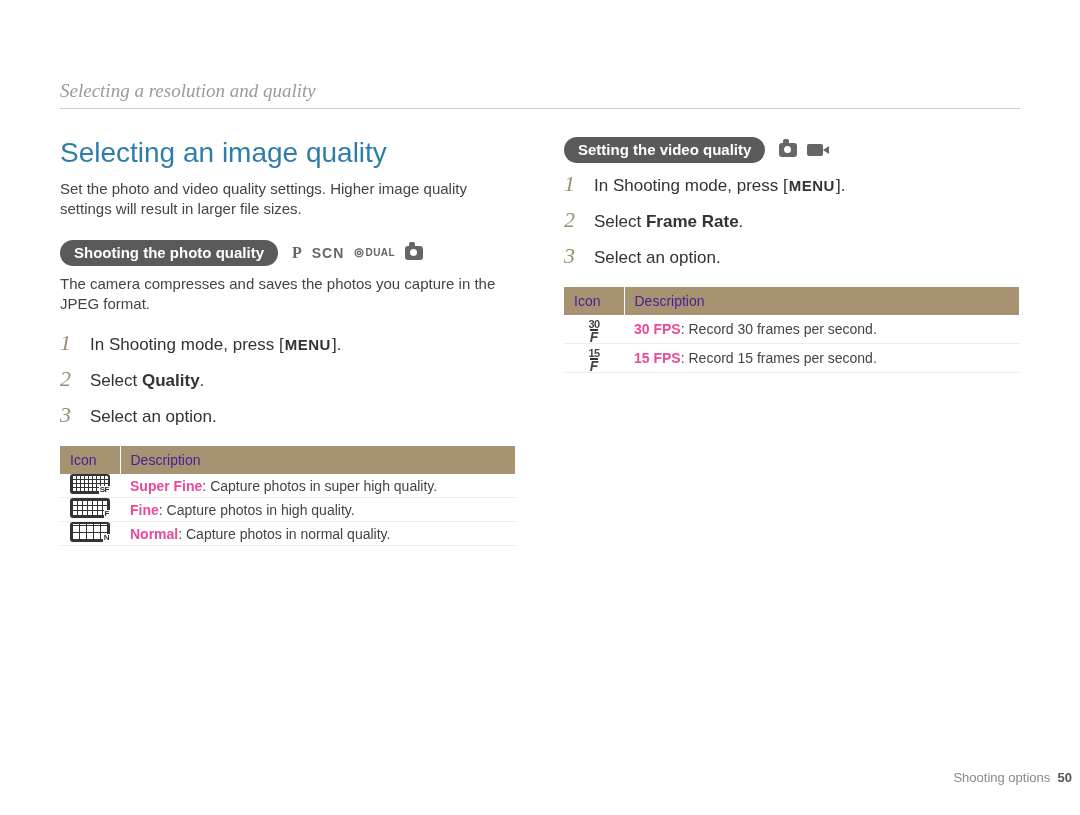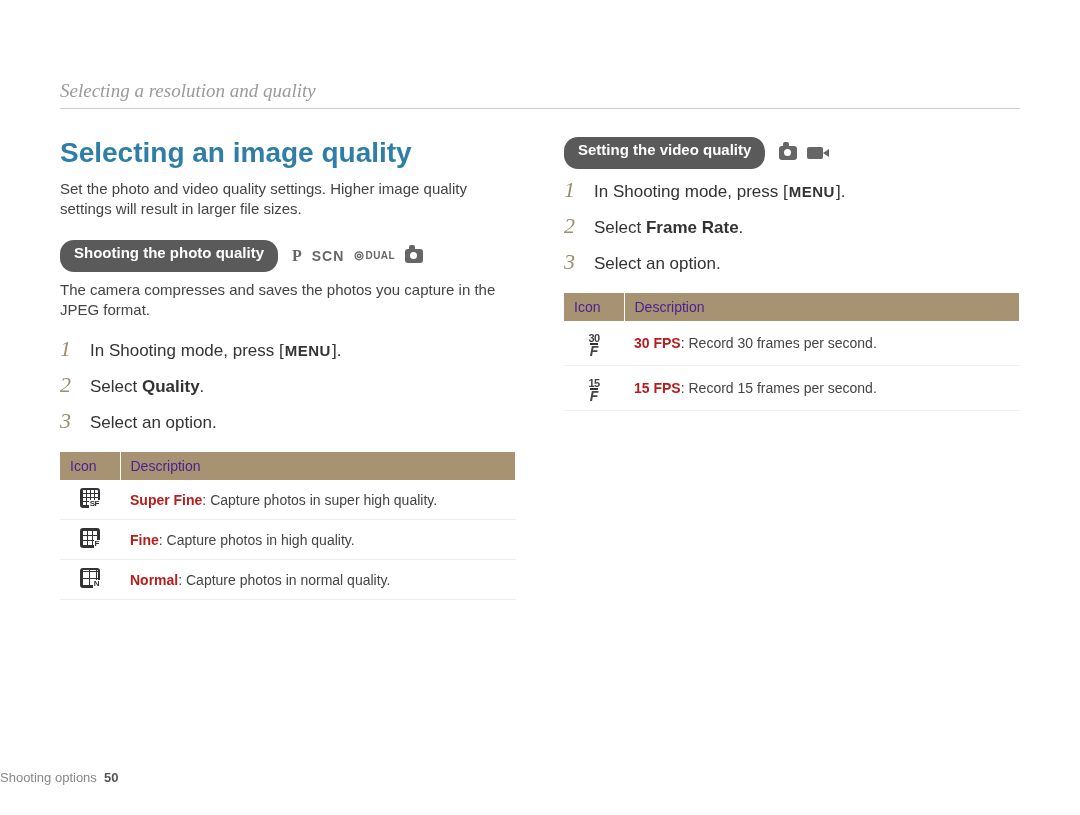--- a/index.html
+++ b/index.html
@@ -26,40 +26,40 @@
     display: flex;
     gap: 48px;
   }
   .col {
     flex: 1;
     min-width: 0;
   }
   .main-heading {
     font-size: 28px;
     color: #2f7ea8;
-    font-weight: 700;
+    font-weight: 400;
     margin-bottom: 10px;
   }
   .intro {
     font-size: 15px;
     color: #444;
     line-height: 1.35;
     margin-bottom: 20px;
   }
   .pill-row {
     display: flex;
     align-items: center;
     gap: 14px;
     margin-bottom: 8px;
   }
   .pill {
     background: #5a5a5a;
     color: #fff;
     border-radius: 14px;
-    padding: 4px 14px 11px 14px;
+    padding: 4px 14px 5px 14px;
     font-size: 15px;
     font-weight: 600;
   }
   .mode-icons {
     display: flex;
     align-items: center;
     gap: 10px;
     color: #777;
   }
   .mode-p { font-family: Georgia, serif; font-weight: bold; font-size: 16px; color:#666; }
@@ -139,33 +139,33 @@
   table.opt thead th {
     background: #a79371;
     color: #4c1d95;
     font-weight: 400;
     text-align: left;
     padding: 6px 10px;
     border-right: 1px solid #fff;
   }
   table.opt thead th:first-child { width: 60px; }
   table.opt tbody td {
-    padding: 8px 10px;
+    padding: 0 10px;
     border-bottom: 1px solid #eee;
     vertical-align: middle;
     color:#444;
   }
   table.opt tbody td:first-child {
     text-align: center;
     width: 60px;
   }
-  table.opt tbody td strong { font-weight:700; color:#b91c1c;}
+  table.opt tbody td strong { font-weight:700; color:#ec4899;}
   .qicon {
     display:inline-block;
-    width:20px;height:20px;
+    width:40px;height:20px;
     border:2px solid #333;
     border-radius:3px;
     position:relative;
     background:
       repeating-linear-gradient(0deg,#333 0 1px, transparent 1px 4px),
       repeating-linear-gradient(90deg,#333 0 1px, transparent 1px 4px);
   }
   .qicon .sub {
     position:absolute;
     right:-2px;bottom:-2px;
@@ -190,21 +190,21 @@
     font-family: Arial;
     line-height:0.8;
   }
   .fps-icon .top { font-size:11px; font-weight:900; letter-spacing:-0.5px;}
   .fps-icon .bot { font-size:14px; font-weight:900; font-style:italic; border-top:2px solid #333; padding-top:1px;}
 
   .footer {
     position:absolute;
     bottom: 30px;
     left:0; right:8px;
-    text-align:left;
+    text-align:right;
     font-size:13px;
     color:#888;
   }
   .footer .pg { font-weight:600; color:#555;}
 </style>
 </head>
 <body>
 
 <div class="breadcrumb">Selecting a resolution and quality</div>
 

